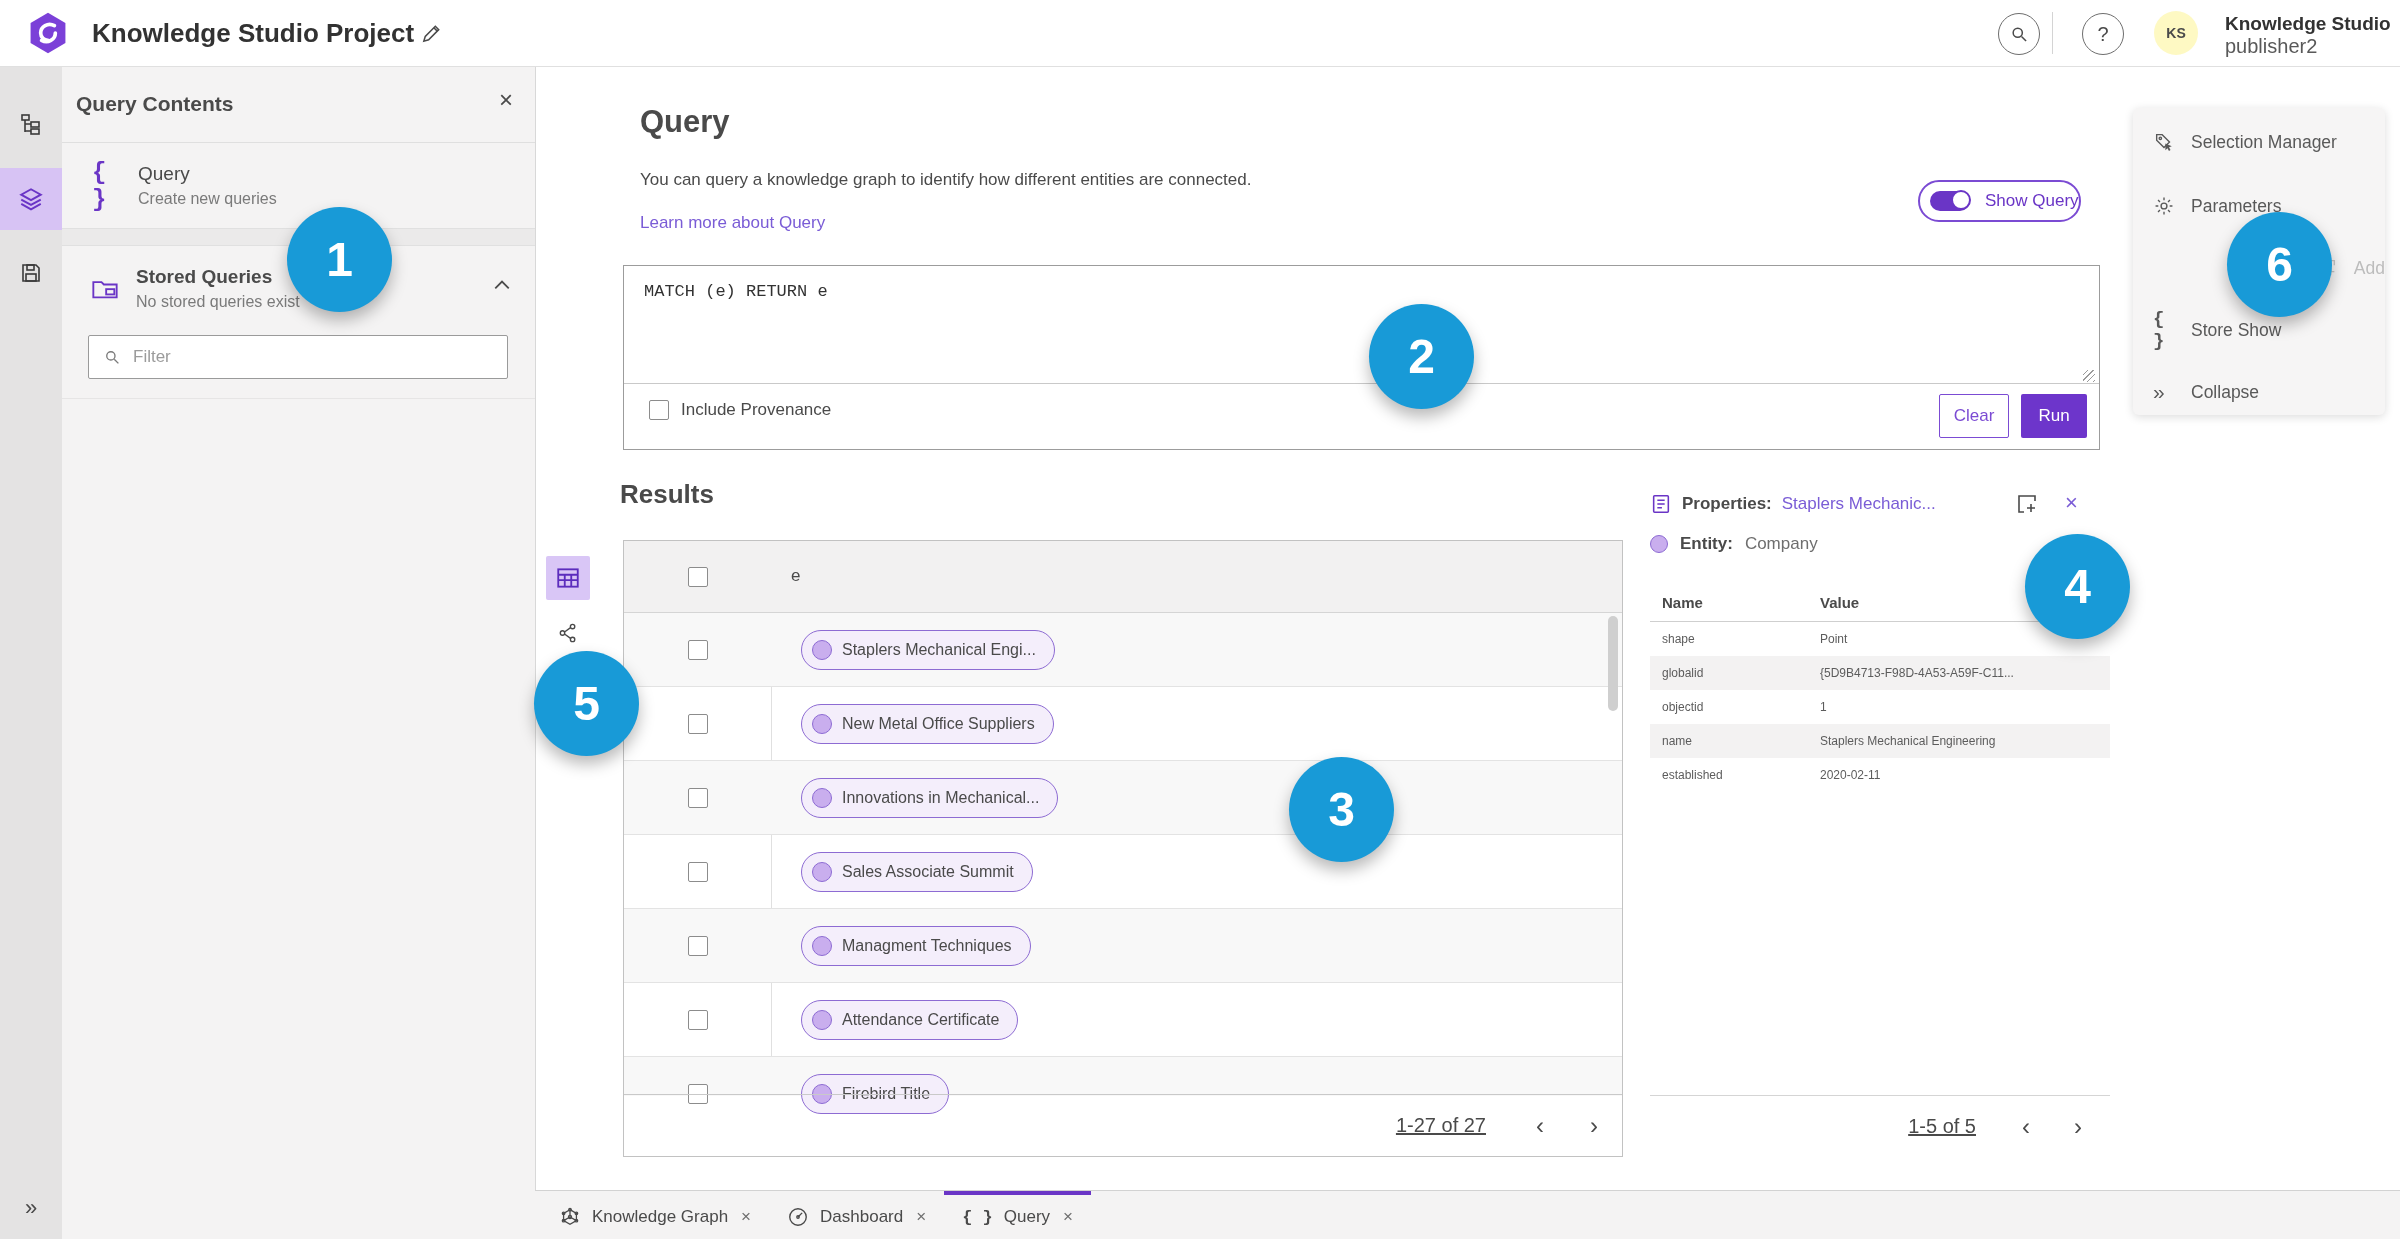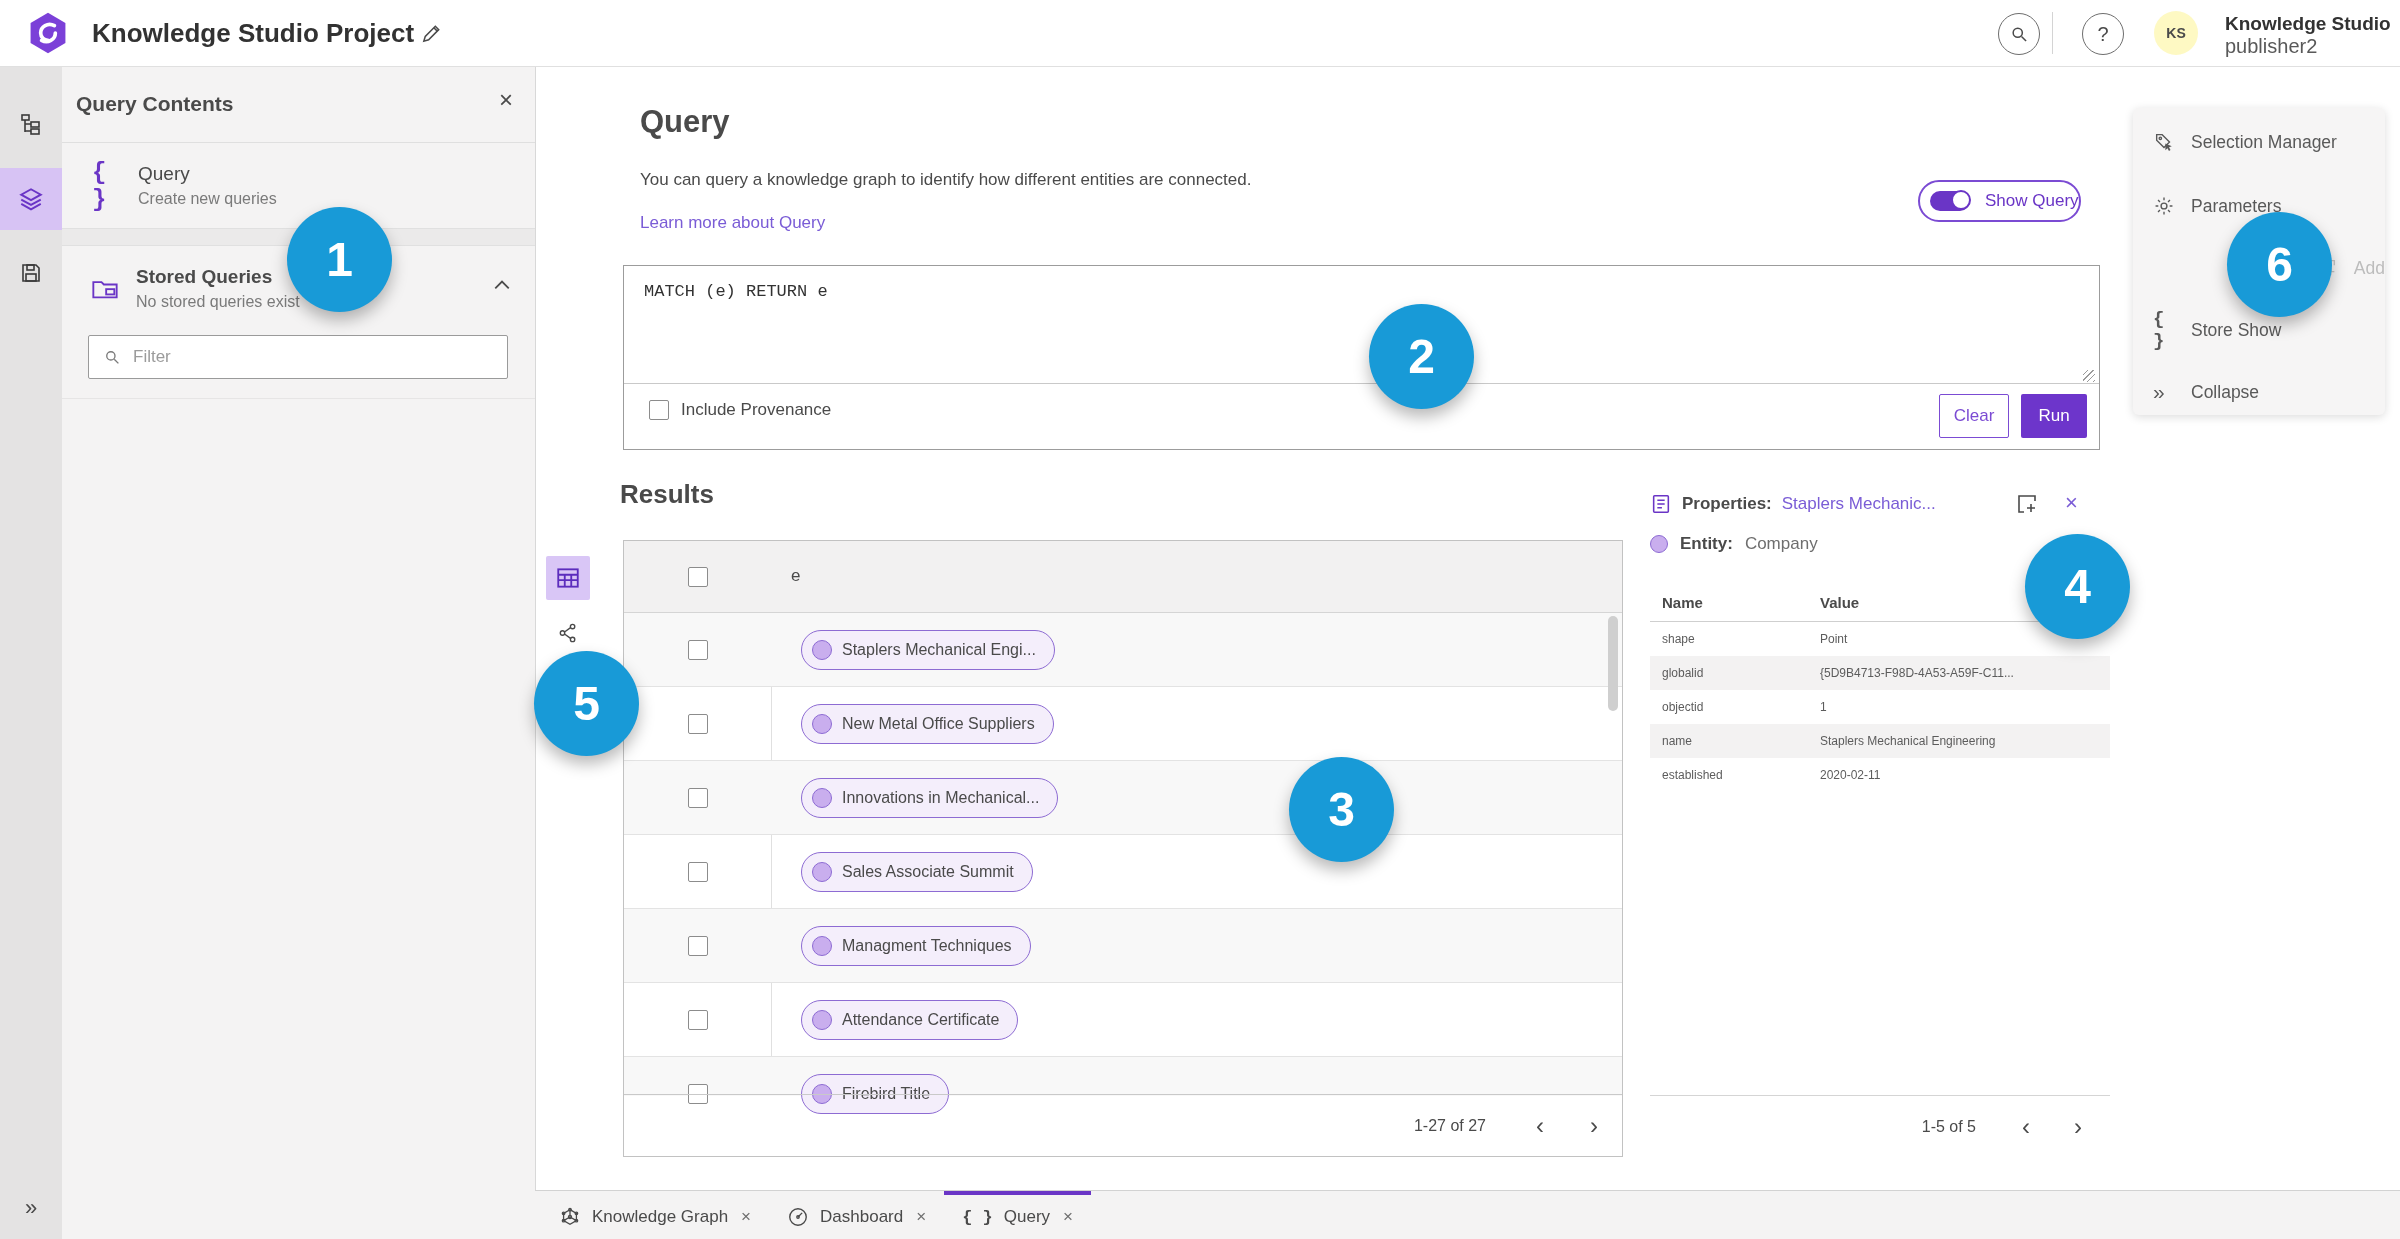--- a/index.html
+++ b/index.html
@@ -76,21 +76,21 @@
   .rt-row{position:absolute;left:0;width:100%;height:74px;border-bottom:1px solid #e3e3e3;box-sizing:border-box;}
   .rt-row.alt{background:#f8f8f8;}
   .rt-row .chk{position:absolute;left:64px;top:27px;}
   .pill{position:absolute;left:177px;top:17px;height:40px;border:1.5px solid #8d6bd3;border-radius:20px;background:#f4eefb;
         display:flex;align-items:center;gap:10px;padding:0 18px 0 10px;box-sizing:border-box;}
   .pill .dot{width:20px;height:20px;border-radius:50%;background:#c9aeee;border:1.5px solid #8d6bd3;box-sizing:border-box;}
   .pill .ptxt{font-size:16px;color:#4a4a4a;white-space:nowrap;}
   .rt-scrollthumb{position:absolute;right:4px;top:75px;width:10px;height:95px;background:#cfcfcf;border-radius:5px;cursor:grab;}
   .rt-footer{position:absolute;left:0;bottom:0;width:100%;height:62px;border-top:1px solid #c9c9c9;box-sizing:border-box;
              display:flex;align-items:center;justify-content:flex-end;gap:44px;padding-right:18px;}
-  .pag-text{font-size:16px;color:#4a4a4a;}
+  .pag-text{font-size:20px;color:#4a4a4a;text-decoration:underline;}
   .pag-btn{font-size:24px;color:#4a4a4a;cursor:pointer;line-height:1;padding:0 6px;}
 
   
   .props{left:1650px;top:492px;width:460px;height:665px;}
   .props-head{position:absolute;left:0;top:0;display:flex;align-items:center;gap:10px;}
   .props-title{font-size:17px;font-weight:700;color:#4a4a4a;}
   .props-link{font-size:17px;}
   .props-addicon{position:absolute;left:365px;top:0;cursor:pointer;}
   .props-close{position:absolute;left:415px;top:0;font-size:22px;color:#7a5cd6;cursor:pointer;line-height:1;}
   .entity-row{position:absolute;left:0;top:42px;display:flex;align-items:center;gap:12px;}

